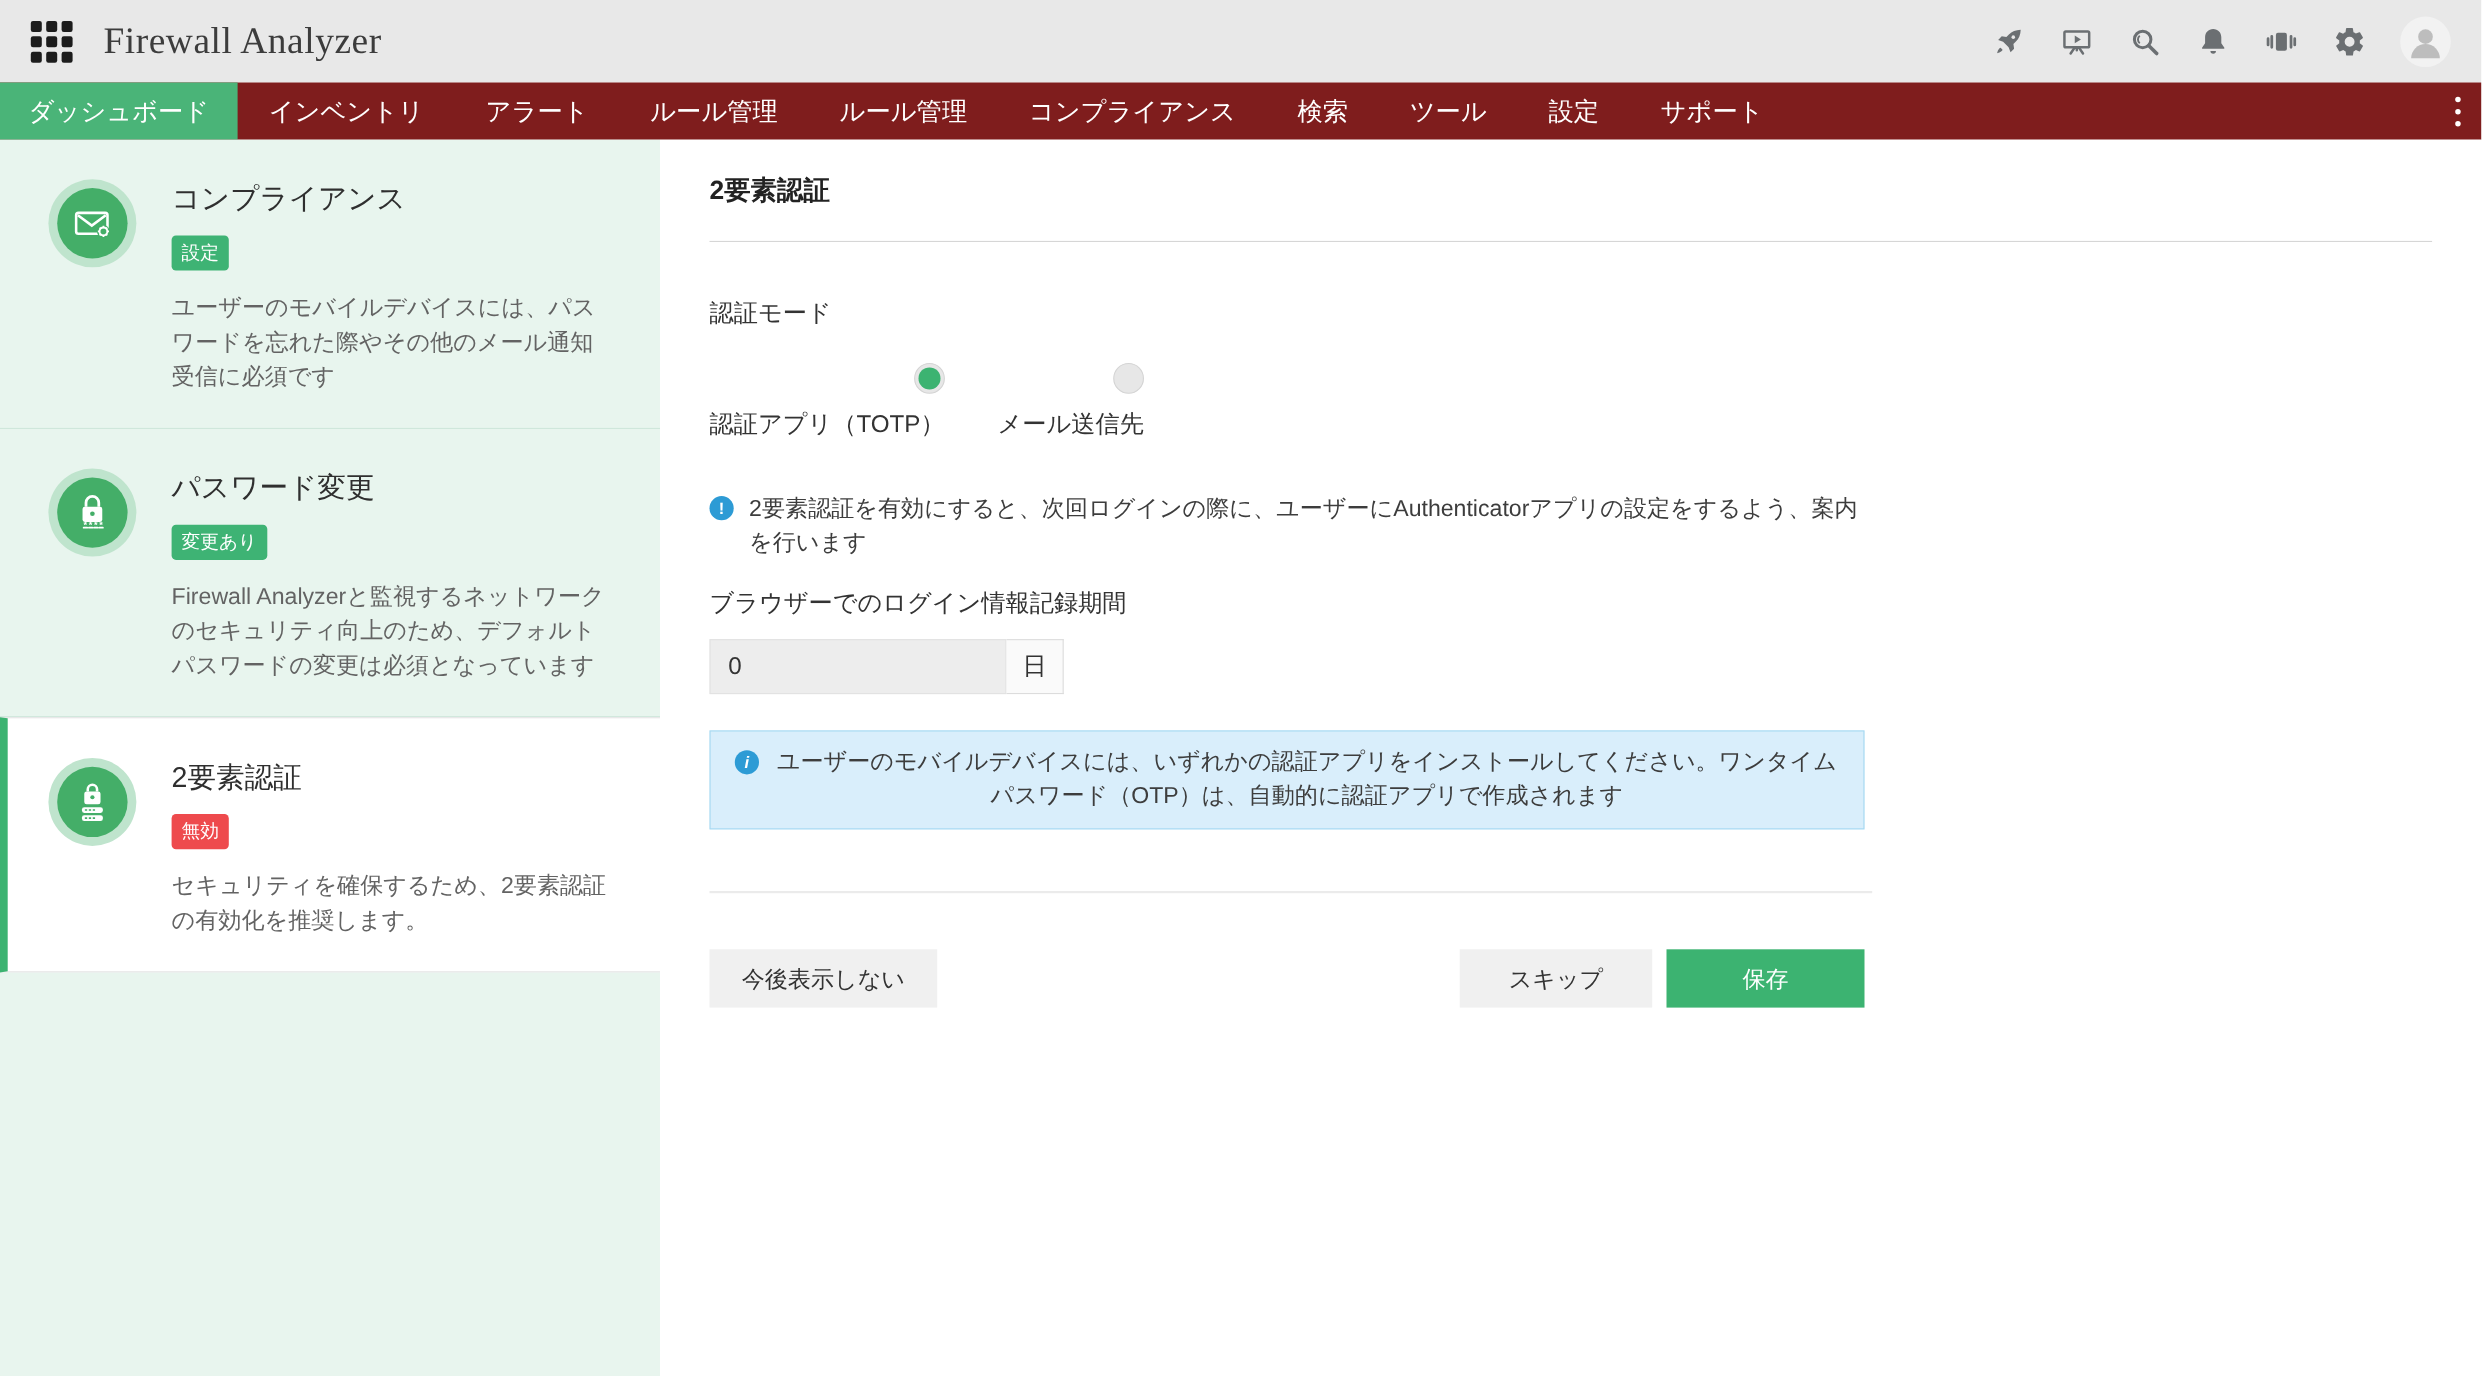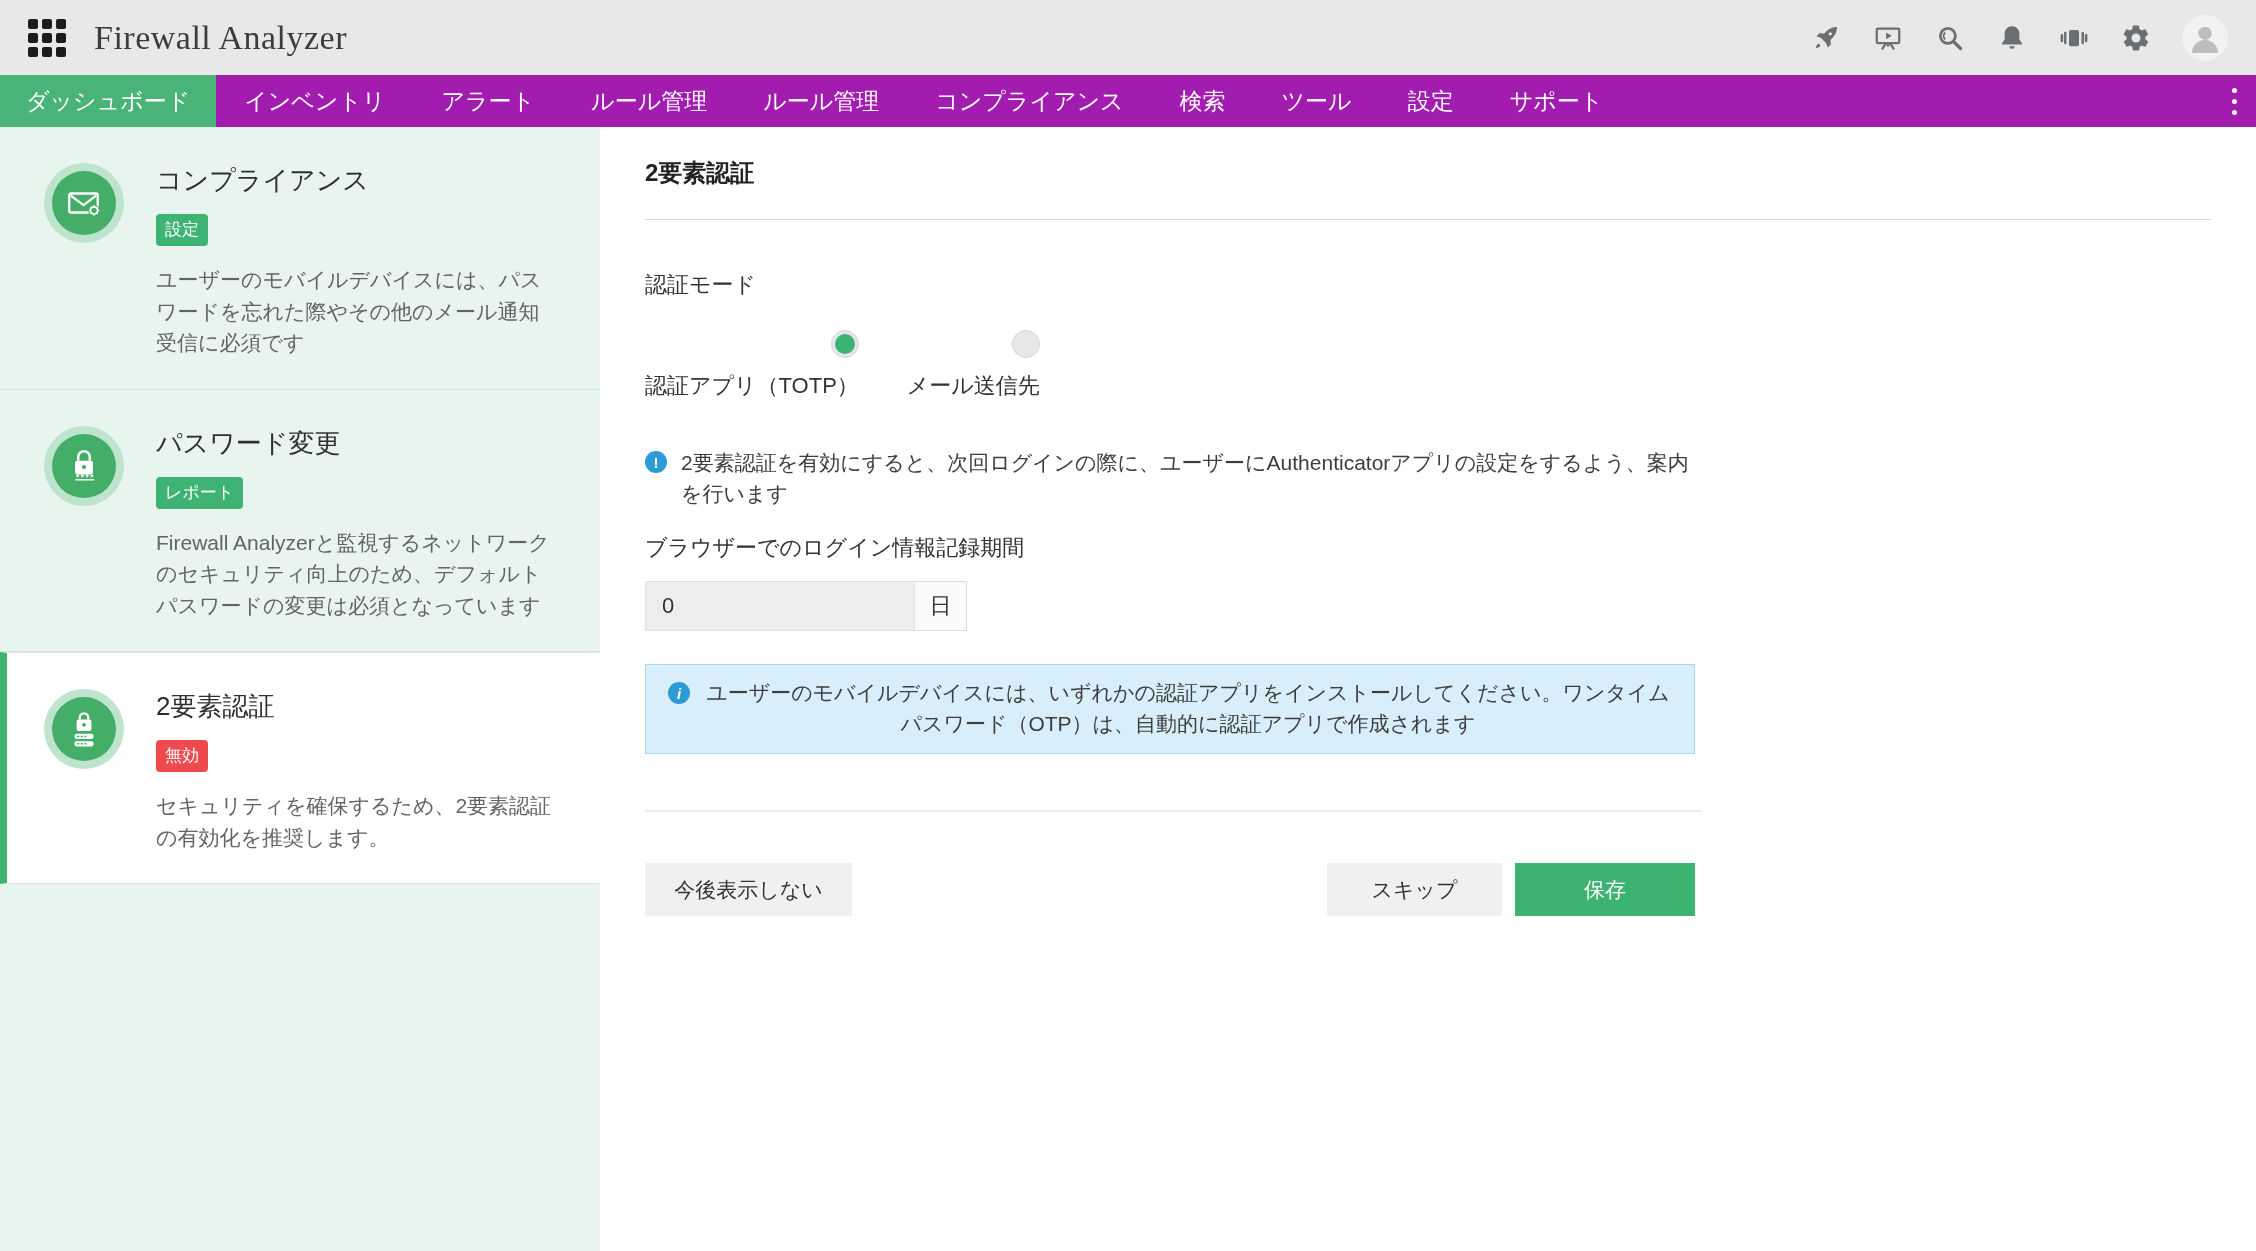--- a/index.html
+++ b/index.html
@@ -16,21 +16,21 @@
   .app-title { font-family:"Liberation Serif","DejaVu Serif",serif; font-size:34px; color:#3c3c3c;
                margin-left:22px; letter-spacing:0.5px; }
   .header-right { margin-left:auto; display:flex; align-items:center; gap:30px; padding-right:6px; }
   .hicon { width:32px; height:32px; display:flex; align-items:center; justify-content:center; cursor:pointer; }
   .hicon svg { width:30px; height:30px; }
   .avatar { width:46px; height:46px; border-radius:50%; background:#f2f2f2; overflow:hidden;
             display:flex; align-items:center; justify-content:center; cursor:pointer; }
   .avatar svg { width:40px; height:40px; }
 
   
-  .nav { position:absolute; top:75px; left:0; right:0; height:52px; background:#a21caf;
+  .nav { position:absolute; top:75px; left:0; right:0; height:52px; background:#7f1d1d;
          display:flex; align-items:stretch; }
   .nav-item { display:flex; align-items:center; padding:0 28px; color:#fff; font-size:23px;
               cursor:pointer; white-space:nowrap; }
   .nav-item.active { background:#4ab478; min-width:213px; justify-content:center; padding:0 26px; }
   .nav-kebab { margin-left:auto; width:44px; display:flex; flex-direction:column; gap:6px;
                align-items:center; justify-content:center; cursor:pointer; }
   .nav-kebab i { width:5px; height:5px; border-radius:50%; background:#fff; }
 
   
   .sidebar { position:absolute; top:127px; left:0; width:600px; bottom:0; background:#e8f5ee; }
@@ -205,21 +205,21 @@
             <g fill="#fff" font-size="8" font-weight="bold" text-anchor="middle">
               <text x="12" y="31">*</text>
               <text x="16.5" y="31">*</text>
               <text x="21" y="31">*</text>
               <text x="25.5" y="31">*</text>
             </g>
           </svg>
       </div>
       <div class="card-body">
         <div class="card-title">パスワード変更</div>
-        <span class="badge badge--green">レポート</span>
+        <span class="badge badge--green">変更あり</span>
         <div class="card-desc">Firewall Analyzerと監視するネットワークのセキュリティ向上のため、デフォルトパスワードの変更は必須となっています</div>
       </div>
     </div>
 
     <div class="card active">
       <div class="icon-circle">
         <svg viewBox="0 0 36 36">
             <path d="M14 9V7.2a4 4 0 018 0V9" fill="none" stroke="#fff" stroke-width="2.2"></path>
             <rect x="11" y="9" width="14" height="11" rx="2" fill="#fff"></rect>
             <circle cx="18" cy="14" r="1.8" fill="#44ae68"></circle>

